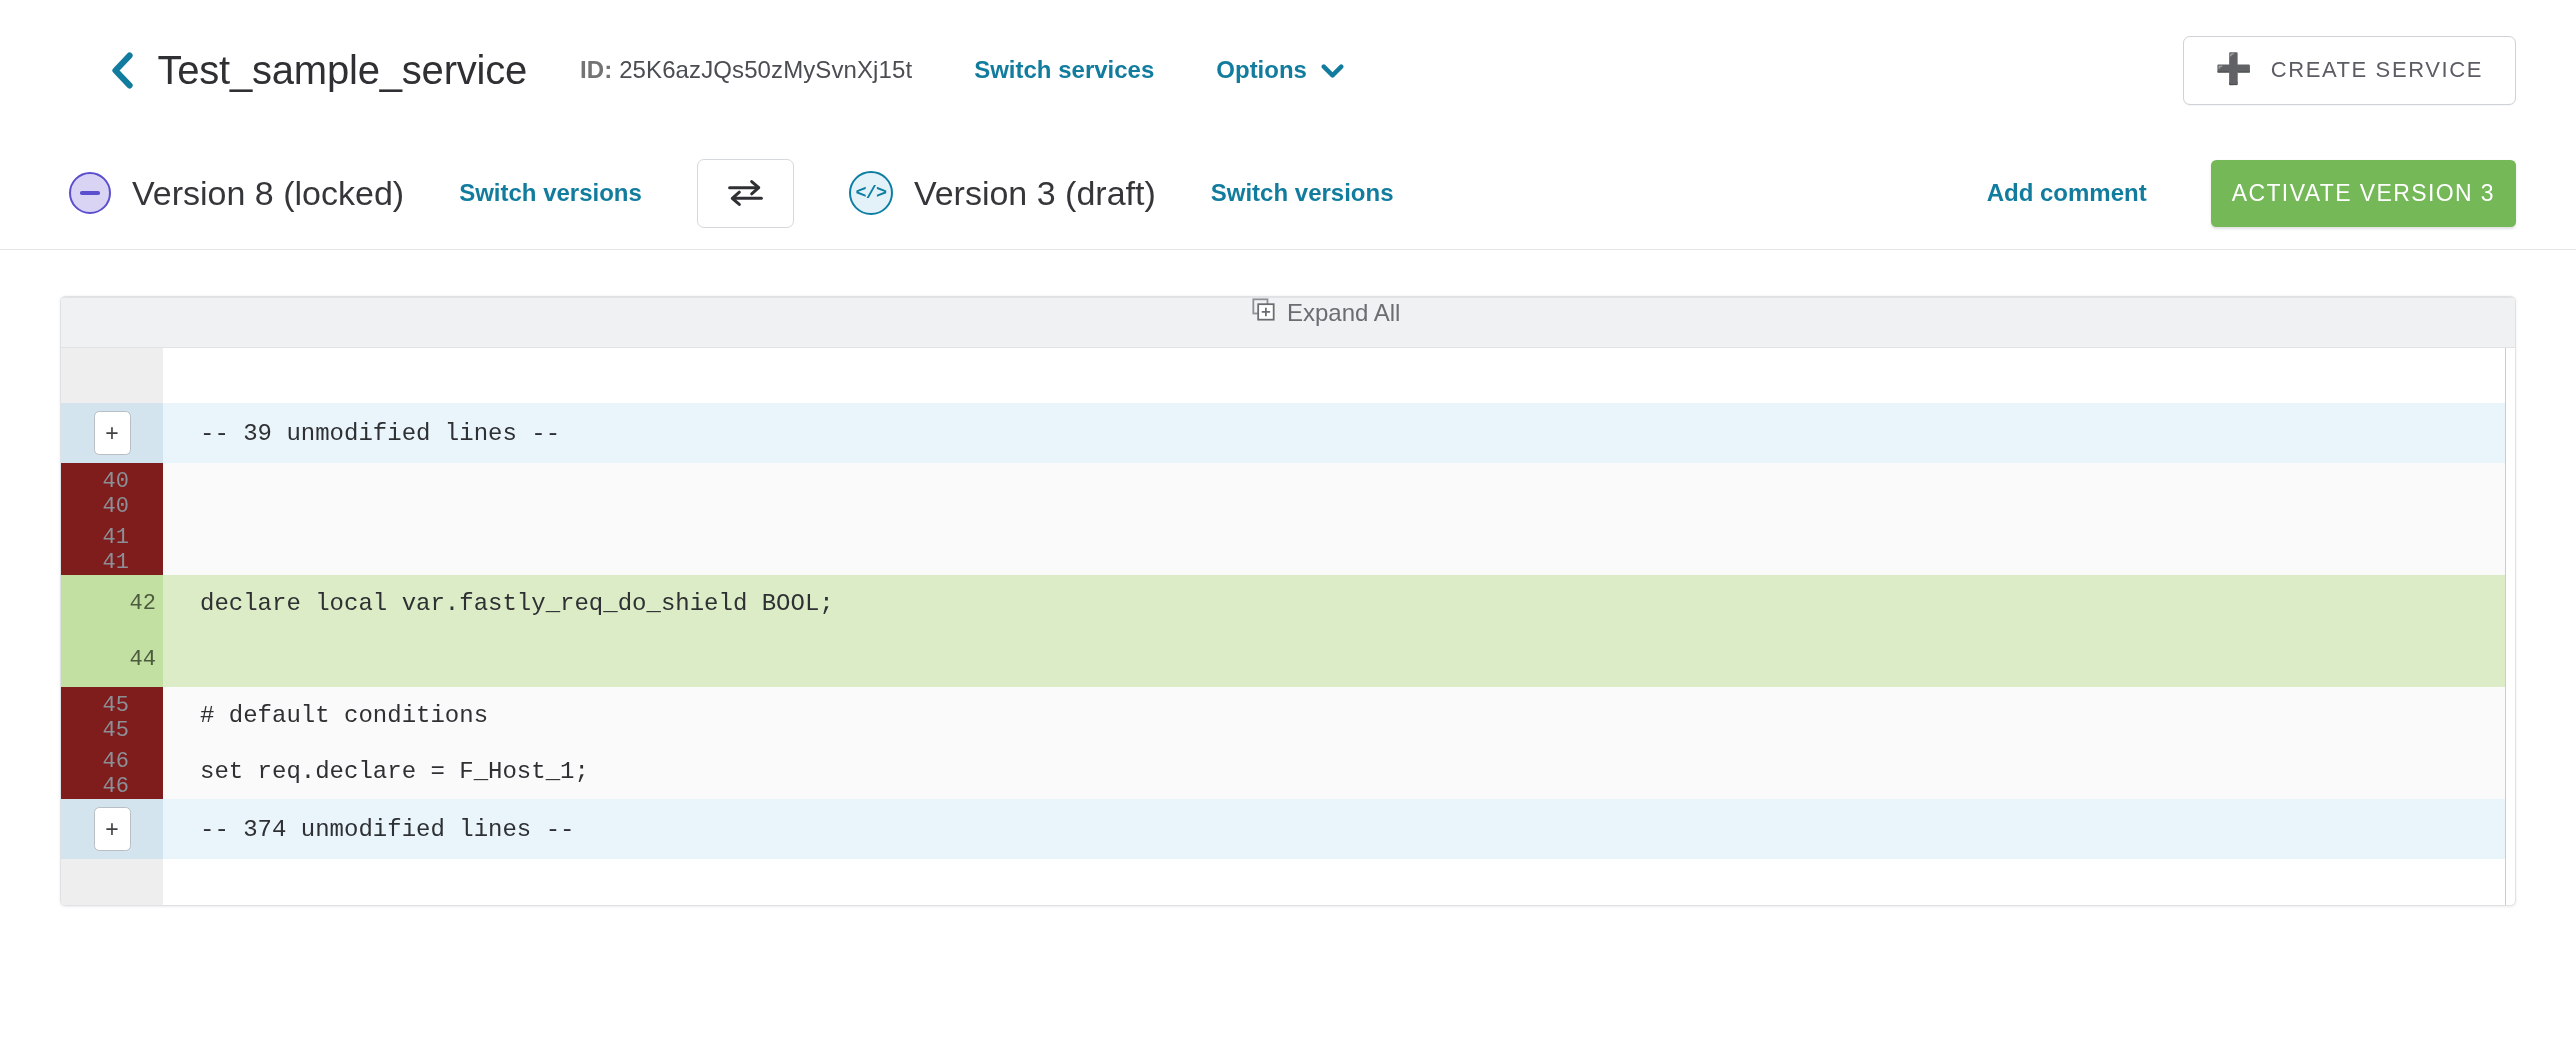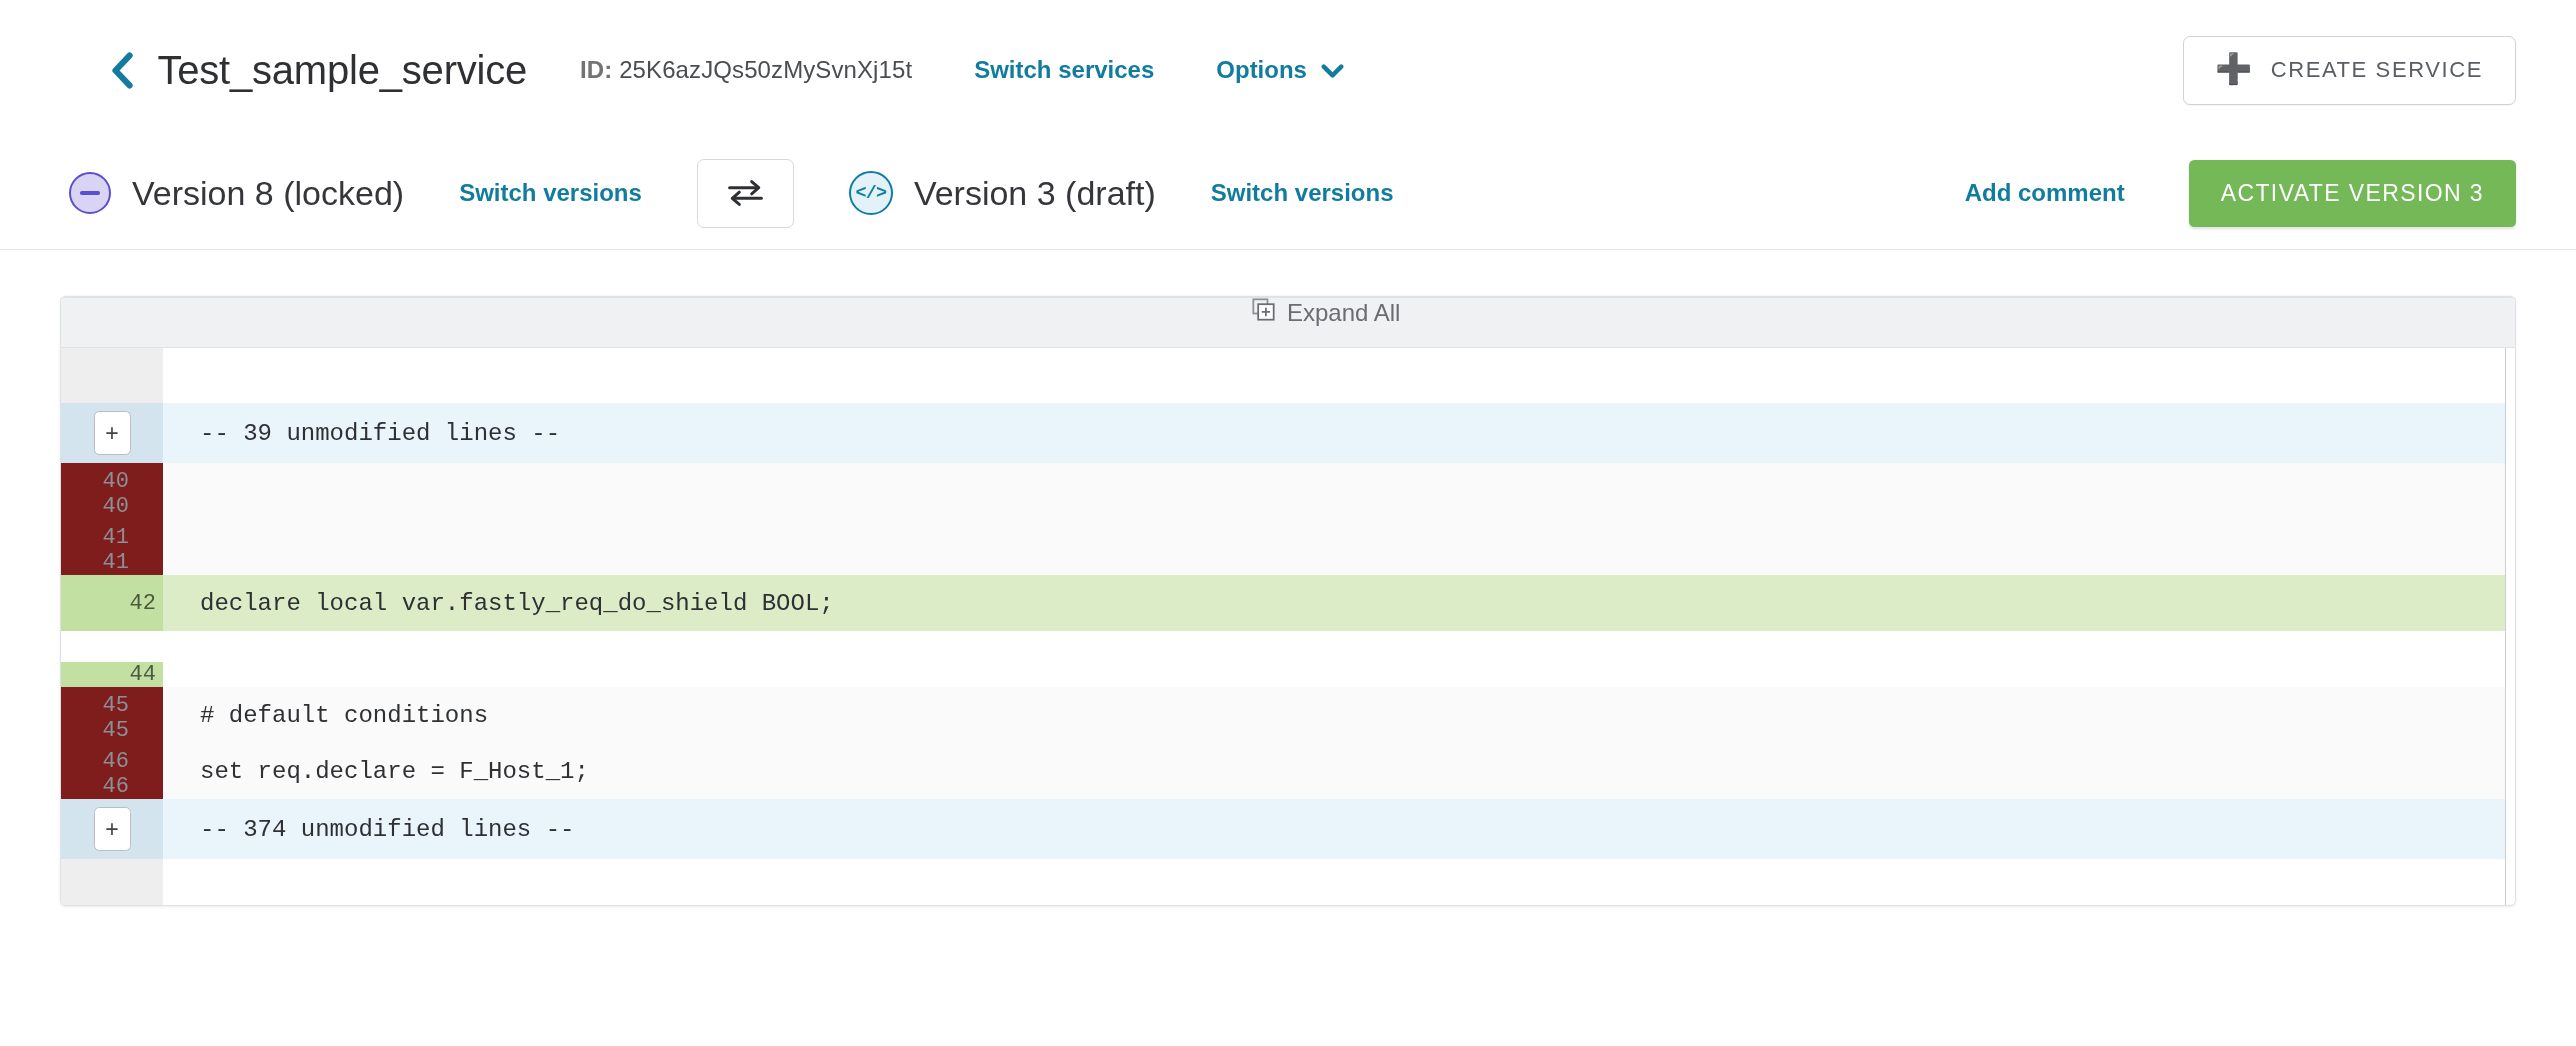--- a/index.html
+++ b/index.html
@@ -161,21 +161,21 @@
     white-space: nowrap;
   }
   .activate-btn {
     height: 67px;
     background: #74b858;
     color: #fff;
     border: none;
     border-radius: 5.3px;
     font-size: 23px;
     letter-spacing: 1.4px;
-    padding: 0 32px;
+    padding: 0 21px;
     cursor: pointer;
     font-family: "Liberation Sans", sans-serif;
     box-shadow: 0 1.8px 2.6px rgba(0,0,0,0.12);
     white-space: nowrap;
   }
 
   
   .diff-wrap {
     padding: 46px 60px 0 60px;
     box-sizing: border-box;
@@ -443,21 +443,21 @@
           </div>
           <div class="content"></div>
         </div>
         <div class="diff-row row-added" style="min-height: 56px;">
           <div class="gutter">
             <span class="num"></span>
             <span class="num">42</span>
           </div>
           <div class="content">declare local var.fastly_req_do_shield BOOL;</div>
         </div>
-        <div class="diff-row row-added" style="min-height: 56px; align-items: flex-end;">
+        <div class="diff-row row-added" style="min-height: 56px;">
           <div class="gutter">
             <span class="num"></span>
             <span class="num">44</span>
           </div>
           <div class="content"></div>
         </div>
         <div class="diff-row row-context" style="min-height: 56px;">
           <div class="gutter">
             <span class="num">45</span>
             <span class="num">45</span>

